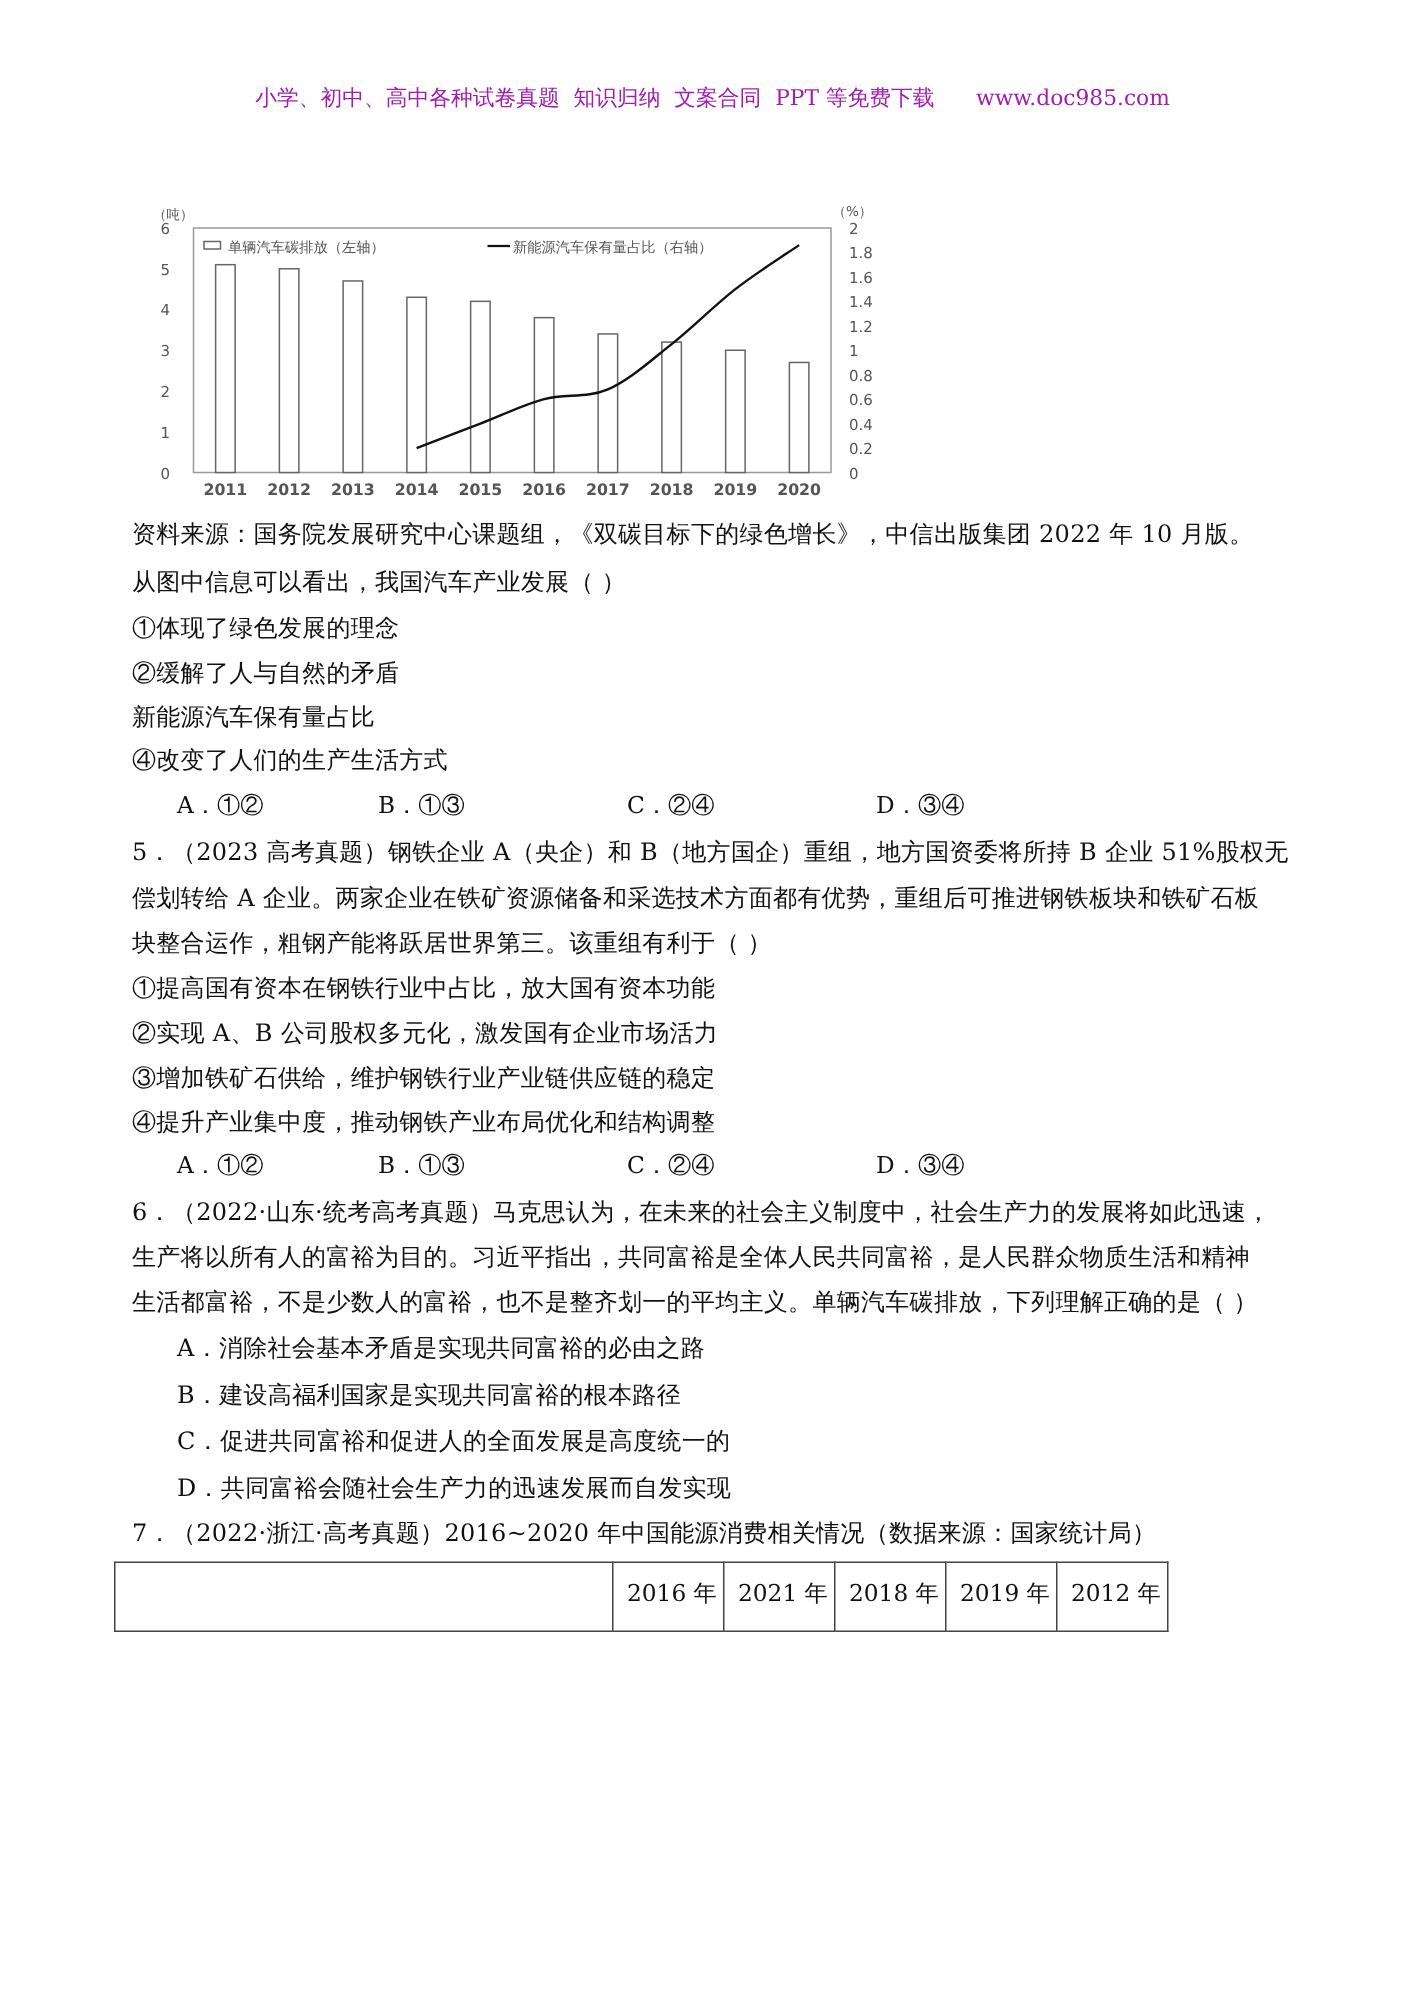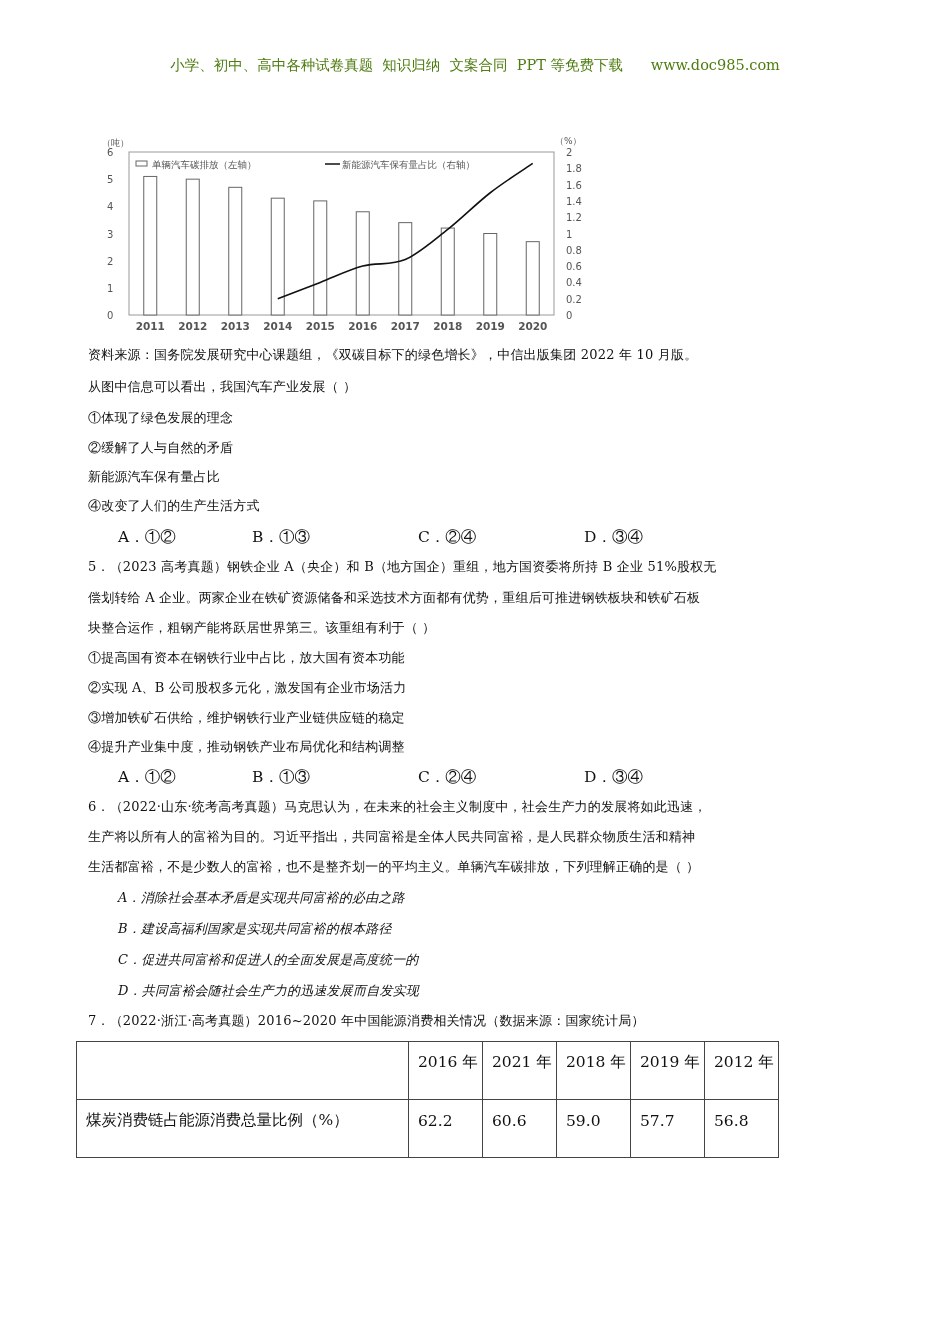--- a/index.html
+++ b/index.html
@@ -1,28 +1,28 @@
 <!DOCTYPE html>
 <html><head>
   <meta charset="utf-8">
   <style>
     html, body { margin: 0; padding: 0; background: #ffffff; }
     body { width: 950px; height: 1344px; position: relative; overflow: hidden;
            font-family: "DejaVu Serif", "Liberation Serif", serif; color: #111; }
     .header { position: absolute; top: 56px; left: 0; width: 950px; text-align: center;
-              font-size: 14.5px; color: #4d7c0f; white-space: pre; }
+              font-size: 14.5px; color: #a21caf; white-space: pre; }
     .chart { position: absolute; left: 100px; top: 128px; width: 500px; height: 210px; }
     .chart text { font-family: "DejaVu Sans", "Liberation Sans", sans-serif; fill: #555; }
-    .line { position: absolute; left: 88px; font-size: 13px; white-space: nowrap; letter-spacing: 0.2px; }
+    .line { position: absolute; left: 88px; font-size: 16px; white-space: nowrap; letter-spacing: 0.2px; }
     .opts { position: absolute; left: 118px; font-size: 15.5px; width: 560px; height: 24px; }
     .opts span { position: absolute; top: 0; white-space: nowrap; text-align: center; }
-    .indent { left: 118px; font-style: italic; }
+    .indent { left: 118px; }
     table.data { position: absolute; left: 76px; top: 1041px; border-collapse: collapse;
                  font-size: 15.5px; }
-    table.data td { border: 1.5px solid #444; height: 41px; padding: 0 0 16px 9px; vertical-align: middle; }
+    table.data td { border: 1.5px solid #444; height: 41px; padding: 0 0 4px 9px; vertical-align: middle; }
     table.data td.label { width: 322px; }
     table.data td.num { width: 64px; }
   </style>
 </head>
 <body>
 
 <div class="header">小学、初中、高中各种试卷真题  知识归纳  文案合同  PPT 等免费下载      www.doc985.com</div>
 
 <svg class="chart" viewBox="0 0 500 210" xmlns="http://www.w3.org/2000/svg">
   <g id="chart-root">
@@ -122,22 +122,14 @@
 <table class="data">
   <tbody>
       <tr>
     <td class="label"></td>
     <td class="num">2016 年</td>
     <td class="num">2021 年</td>
     <td class="num">2018 年</td>
     <td class="num">2019 年</td>
     <td class="num">2012 年</td>
   </tr>
-  <tr>
-    <td class="label">煤炭消费链占能源消费总量比例（%）</td>
-    <td>62.2</td>
-    <td>60.6</td>
-    <td>59.0</td>
-    <td>57.7</td>
-    <td>56.8</td>
-  </tr>
 </tbody>
   </table>
 
 </body></html>

